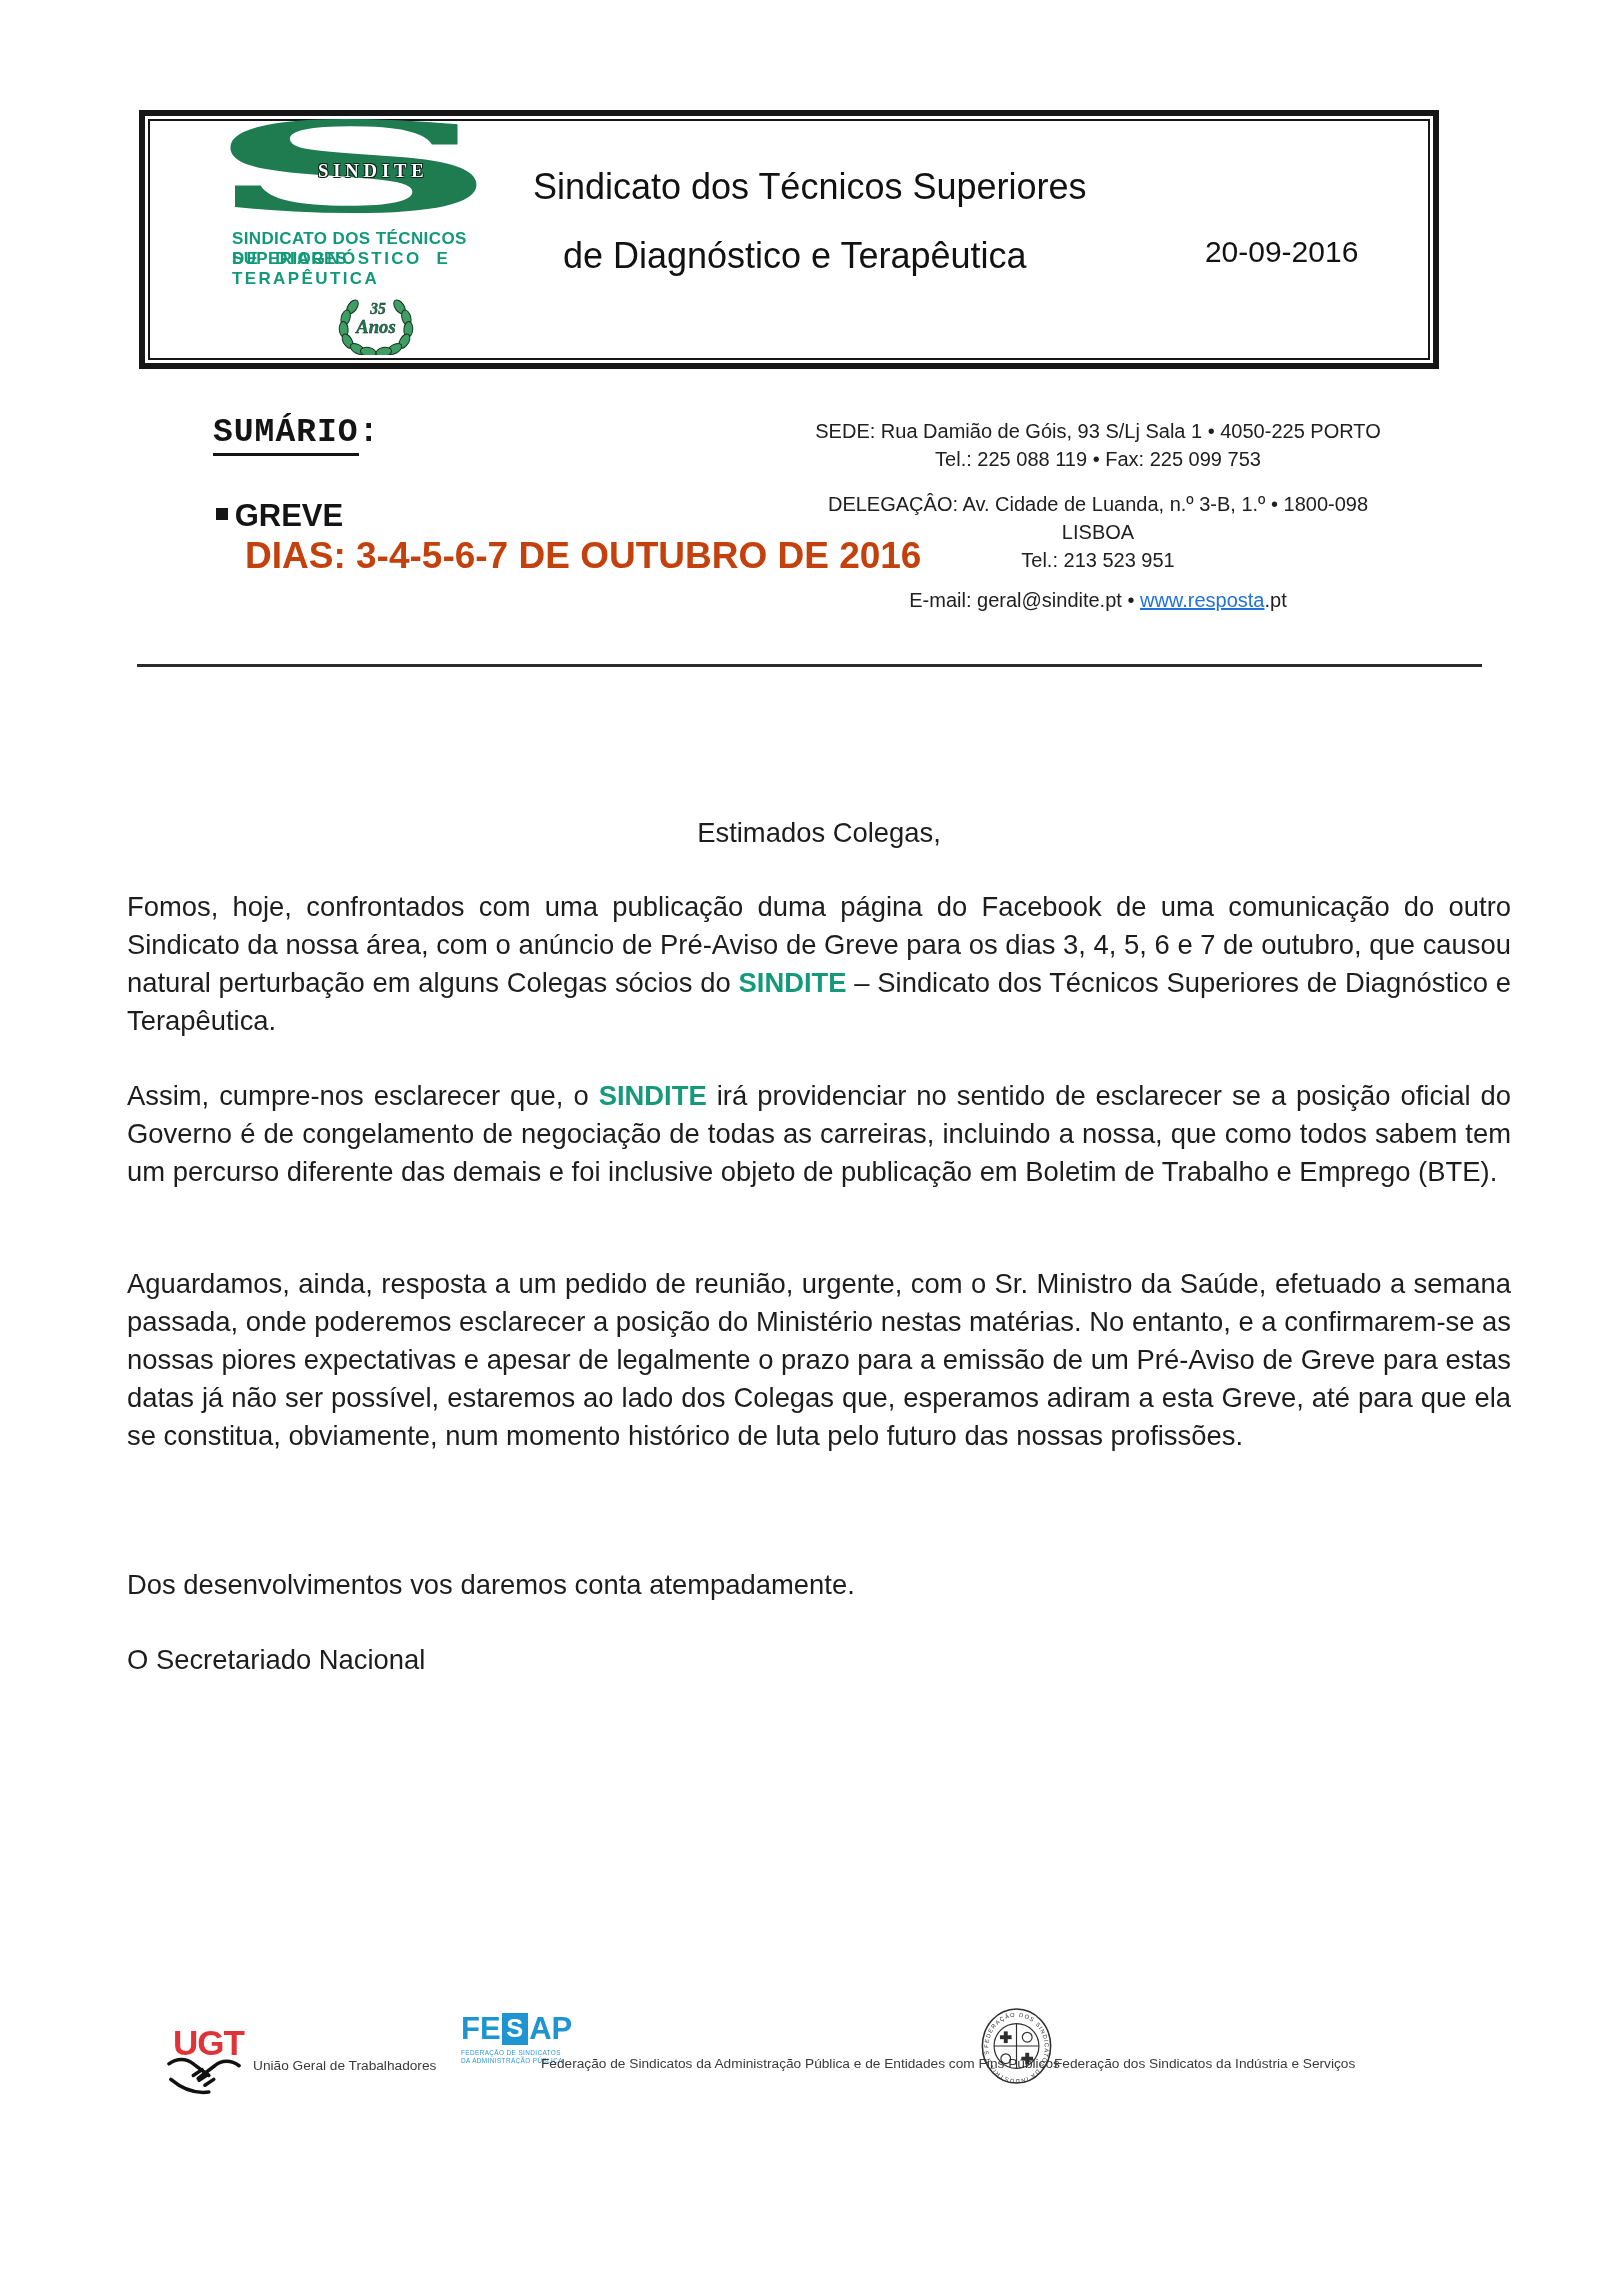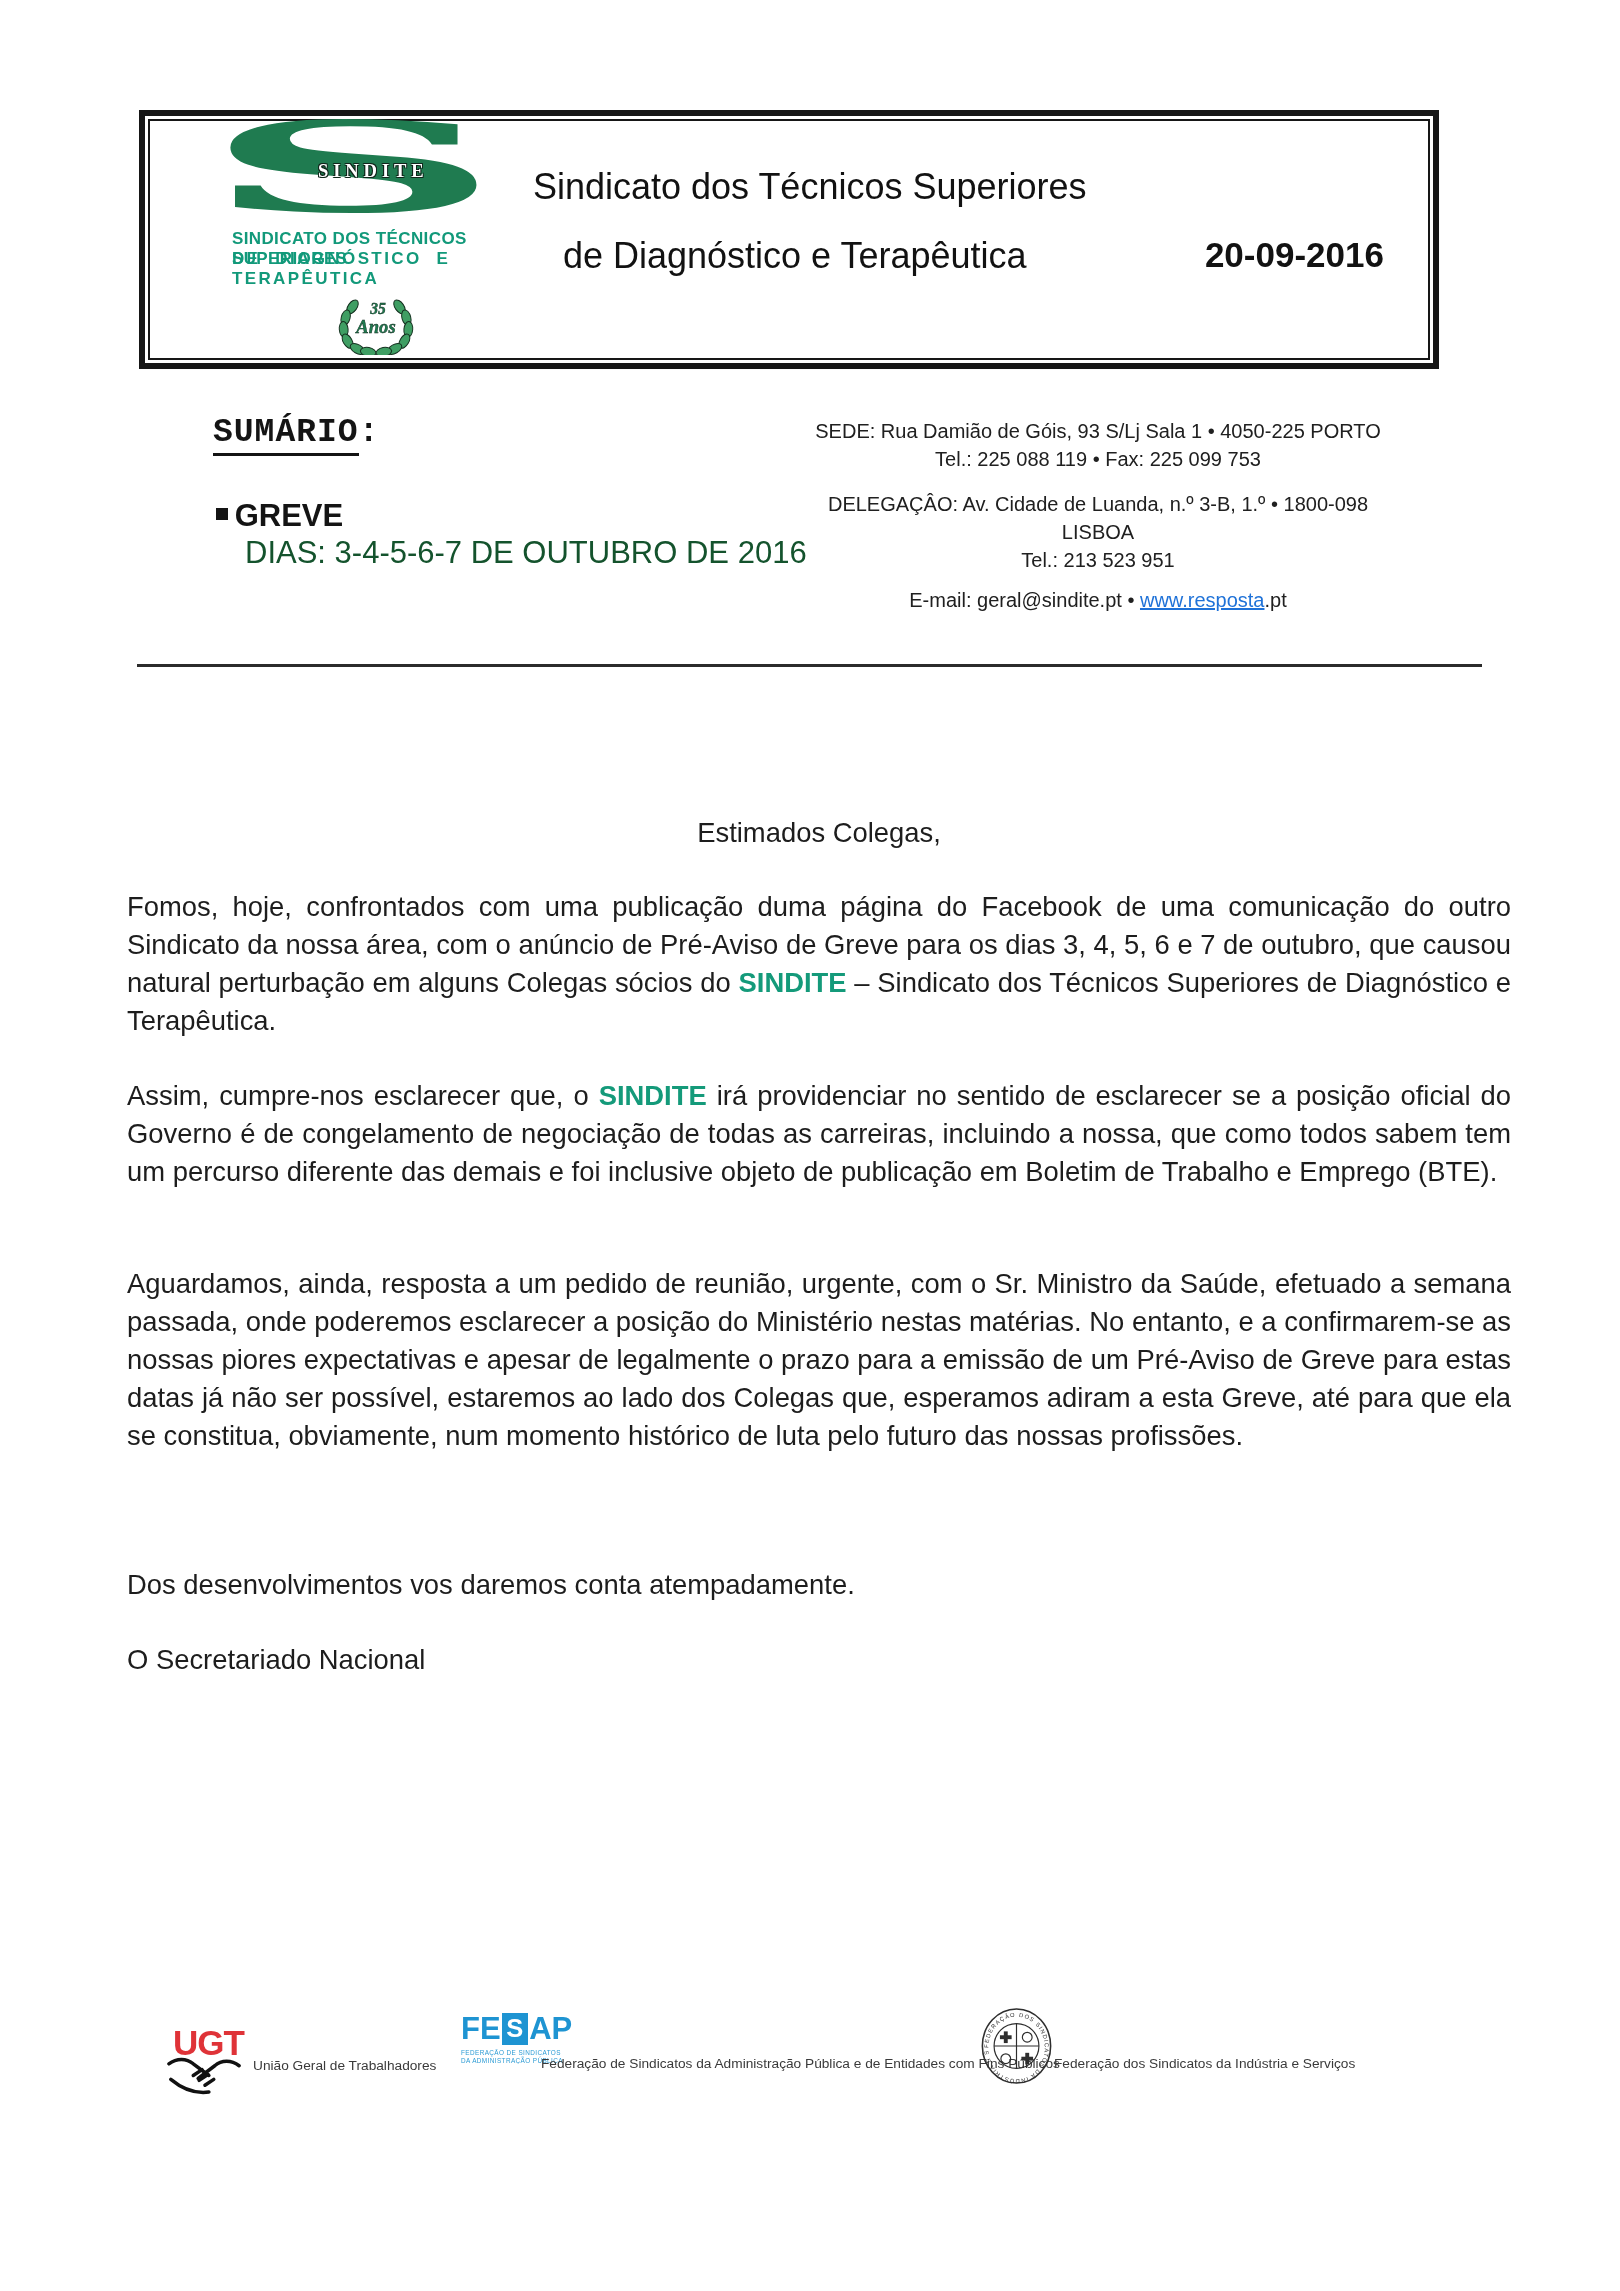--- a/index.html
+++ b/index.html
@@ -36,34 +36,34 @@
     position:absolute; left:82px; top:108px; width:304px;
     font-size:17px; font-weight:bold; color:#12997a; letter-spacing:0.4px;
   }
   .logo-caps2 {
     position:absolute; left:82px; top:128px; width:304px;
     font-size:17px; font-weight:bold; color:#12997a; letter-spacing:2.4px; word-spacing:7.8px;
   }
   .emblem { position:absolute; left:179px; top:173px; z-index:2; }
   .h-title1 { position:absolute; left:383px; top:45px; font-size:36px; color:#121212; }
   .h-title2 { position:absolute; left:413px; top:114px; font-size:36px; color:#121212; }
-  .h-date   { position:absolute; left:1055px; top:114px; font-size:35px; font-weight:bold; color:#121212; }
+  .h-date   { position:absolute; left:1055px; top:114px; font-size:30px; font-weight:normal; color:#121212; }
 
   
   .summary-heading {
     position:absolute; left:213px; top:414px; font-family:"Liberation Mono", monospace;
     font-weight:bold; font-size:33px; color:#141414; letter-spacing:1px;
   }
   .summary-heading .word { border-bottom:3.9px solid #141414; padding-bottom:2px; }
   .summary-item { position:absolute; left:216px; top:498px; font-size:31px; font-weight:bold; color:#141414; }
   .summary-item .sq {
     display:inline-block; width:11.8px; height:11.8px; background:#141414; margin-right:6.9px;
     vertical-align:5.9px;
   }
-  .summary-detail { position:absolute; left:245px; top:535px; font-size:31px; font-weight:normal; color:#14532d; }
+  .summary-detail { position:absolute; left:245px; top:535px; font-size:37px; font-weight:bold; color:#c2410c; }
 
   .contact { position:absolute; left:814px; top:417px; width:568px; text-align:center;
              font-size:20px; color:#202020; line-height:28px; }
   .contact .gap1 { height:16.7px; }
   .contact .gap2 { height:12.7px; }
   .contact a.weblink { color:#1f72d8; text-decoration:underline; cursor:pointer; }
 
   .divider { position:absolute; left:137px; top:664px; width:1345px; height:2.9px; background:#2b2b2b; }
 
   

